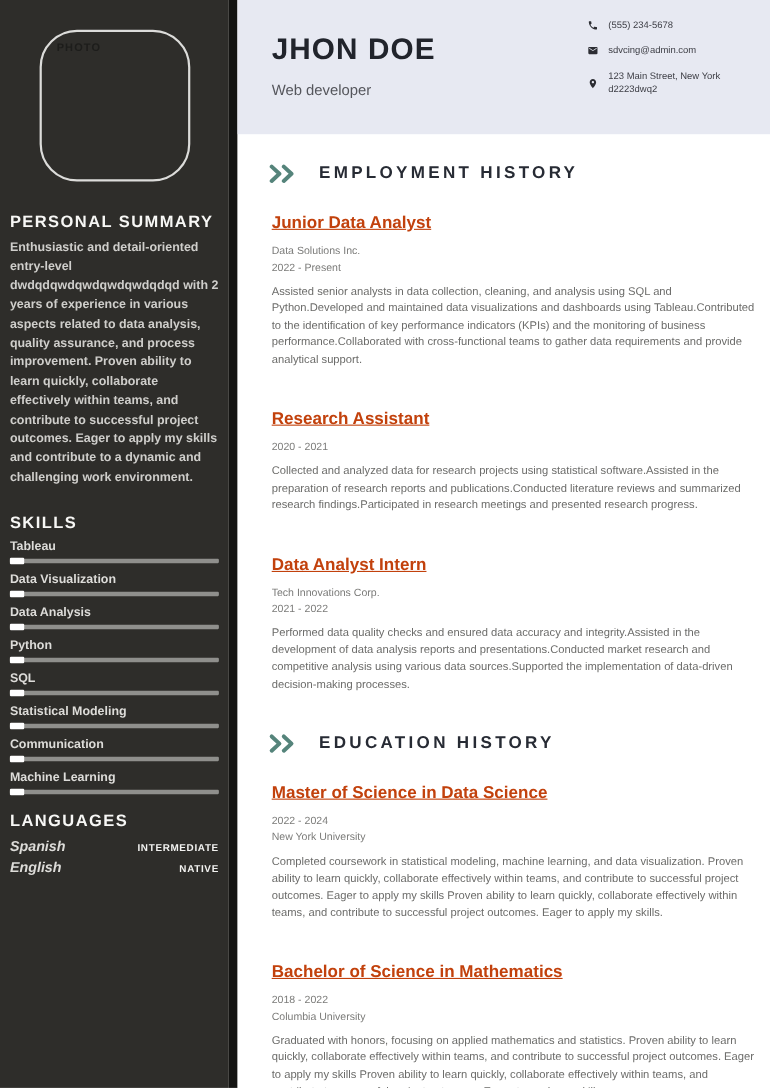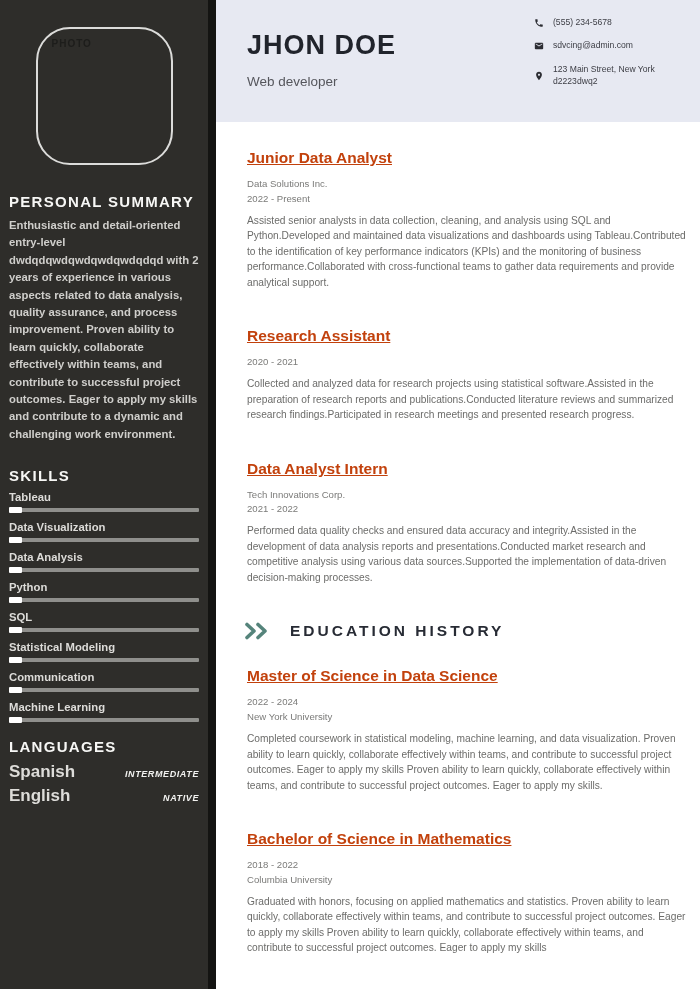--- a/index.html
+++ b/index.html
@@ -34,22 +34,22 @@
   .summary-text {
     font-size: 11.3px; font-weight: 600; line-height: 1.54;
     color: #cfcecb; margin-bottom: 24px;
   }
   .skill { margin-bottom: 9px; }
   .skill-name { font-size: 11.3px; font-weight: 600; color: #dddcd9; margin-bottom: 5px; }
   .skill-bar { position: relative; width: 100%; height: 4px; background: #8f8f8c; border-radius: 1px; }
   .skill-fill { position: absolute; left: 0; top: -1px; height: 6px; background: #ffffff; border-radius: 1px; }
   .languages { margin-top: 16px; }
   .lang-row { display: flex; justify-content: space-between; align-items: baseline; margin-bottom: 4px; }
-  .lang-name { font-size: 17px; font-weight: 600; color: #dddcd9; }
-  .lang-level { font-size: 9px; font-weight: 800; letter-spacing: 0.6px; color: #f2f2f0; font-style: italic; }
+  .lang-name { font-size: 13px; font-weight: 600; color: #dddcd9; font-style: italic; }
+  .lang-level { font-size: 9px; font-weight: 800; letter-spacing: 0.6px; color: #f2f2f0; }
 
   
   .divider { width: 8px; min-width: 8px; height: 100%; background: #141412; }
 
   
   .main { flex: 1; background: #ffffff; height: 100%; }
   .head-band {
     position: relative; height: 122px; background: #e7e9f2;
     padding: 30px 0 0 31px;
   }
@@ -180,20 +180,27 @@
             <span>123 Main Street, New York</span><br>
             <span>d2223dwq2</span>
           </span>
         </div>
       </div>
     </header>
 
     <div class="content">
 
       <section>
+        <div class="sec-header">
+          <svg class="sec-chevrons" width="30" height="18" viewBox="0 0 30 18">
+              <path d="M3 2.5 L10 9 L3 15.5" stroke="#55847b" stroke-width="3.6" fill="none" stroke-linecap="round" stroke-linejoin="round"></path>
+              <path d="M14 2.5 L21 9 L14 15.5" stroke="#55847b" stroke-width="3.6" fill="none" stroke-linecap="round" stroke-linejoin="round"></path>
+            </svg>
+          <h2 class="sec-title">EMPLOYMENT HISTORY</h2>
+        </div>
 
         <div class="entry">
           <h3 class="entry-title">Junior Data Analyst</h3>
           <div class="entry-meta">Data Solutions Inc.</div>
           <div class="entry-meta">2022 - Present</div>
           <p class="entry-desc">Assisted senior analysts in data collection, cleaning, and analysis using SQL and Python.Developed and maintained data visualizations and dashboards using Tableau.Contributed to the identification of key performance indicators (KPIs) and the monitoring of business performance.Collaborated with cross-functional teams to gather data requirements and provide analytical support.</p>
         </div>
 
         <div class="entry">
           <h3 class="entry-title">Research Assistant</h3>

